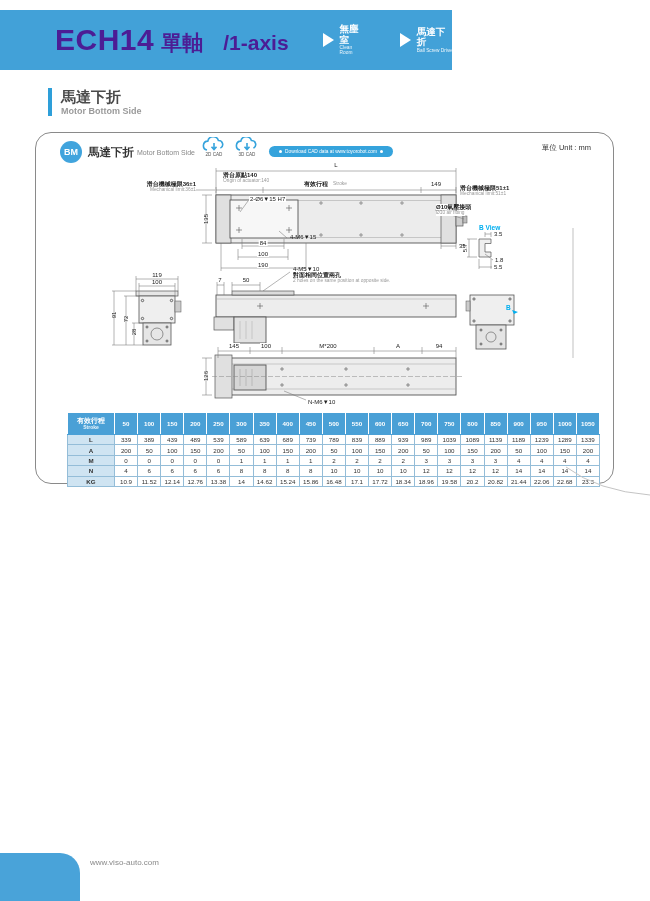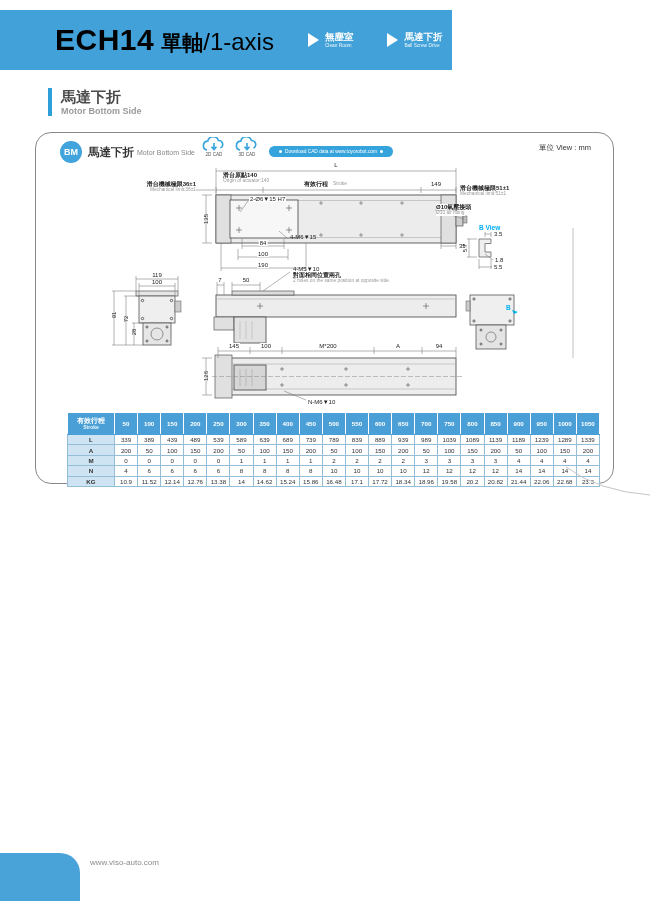--- a/index.html
+++ b/index.html
@@ -1,24 +1,24 @@
 <!DOCTYPE html>
 <html><head>
 <meta charset="utf-8">
 <style>
   html,body{margin:0;padding:0;}
   body{width:650px;height:901px;background:#ffffff;position:relative;overflow:hidden;
        font-family:"Liberation Sans","DejaVu Sans",sans-serif;color:#333;}
   
   .hdr{position:absolute;left:0;top:10px;width:452px;height:60px;background:#42a1d8;
        display:flex;align-items:center;}
-  .hdr-title{margin-left:55px;color:#000000;display:flex;align-items:baseline;white-space:nowrap;}
+  .hdr-title{margin-left:55px;color:#4c1d95;display:flex;align-items:baseline;white-space:nowrap;}
   .hdr-model{font-size:30px;font-weight:bold;letter-spacing:.5px;}
   .hdr-cn{font-size:21px;font-weight:bold;margin-left:7px;}
-  .hdr-en{font-size:24px;font-weight:400;margin-left:0;}
+  .hdr-en{font-size:21px;font-weight:700;margin-left:20px;}
   .badge{display:flex;align-items:center;margin-left:34px;color:#fff;}
   .badge .tri{width:0;height:0;border-left:11px solid #fff;border-top:7px solid transparent;
        border-bottom:7px solid transparent;margin-right:6px;}
   .badge .bt{display:flex;flex-direction:column;line-height:1.1;}
   .badge .bt .c{font-size:9.5px;font-weight:bold;}
   .badge .bt .e{font-size:4.8px;opacity:.9;}
   
   .sect{position:absolute;left:48px;top:88px;border-left:4px solid #2e9fd9;padding-left:9px;}
   .sect .c{font-size:15px;font-weight:bold;color:#4a4a4a;line-height:1.2;}
   .sect .e{font-size:9px;font-weight:bold;color:#9a9a9a;}
@@ -113,21 +113,21 @@
     </svg>
     <div class="cap">3D CAD</div>
   </div>
 
   <div class="dl-pill">
     <span class="dot"></span>
     <span>Download CAD data at www.toyorobot.com</span>
     <span class="dot"></span>
   </div>
 
-  <div class="unit">單位 View : mm</div>
+  <div class="unit">單位 Unit : mm</div>
 
   <div class="draw">
     <svg width="577" height="350" viewBox="0 0 577 350">
       <g stroke="#555" fill="none" stroke-width="0.9">
 
         <rect x="180" y="62" width="240" height="48" fill="#ececec"></rect>
         <line x1="180" y1="67.5" x2="420" y2="67.5" stroke="#a0a0a0" stroke-width="0.5"></line>
         <line x1="180" y1="104.5" x2="420" y2="104.5" stroke="#a0a0a0" stroke-width="0.5"></line>
         <rect x="180" y="62" width="15" height="48" fill="#e0e0e0" stroke-width="0.7"></rect>
         <rect x="405" y="62" width="15" height="48" fill="#e0e0e0" stroke-width="0.7"></rect>

